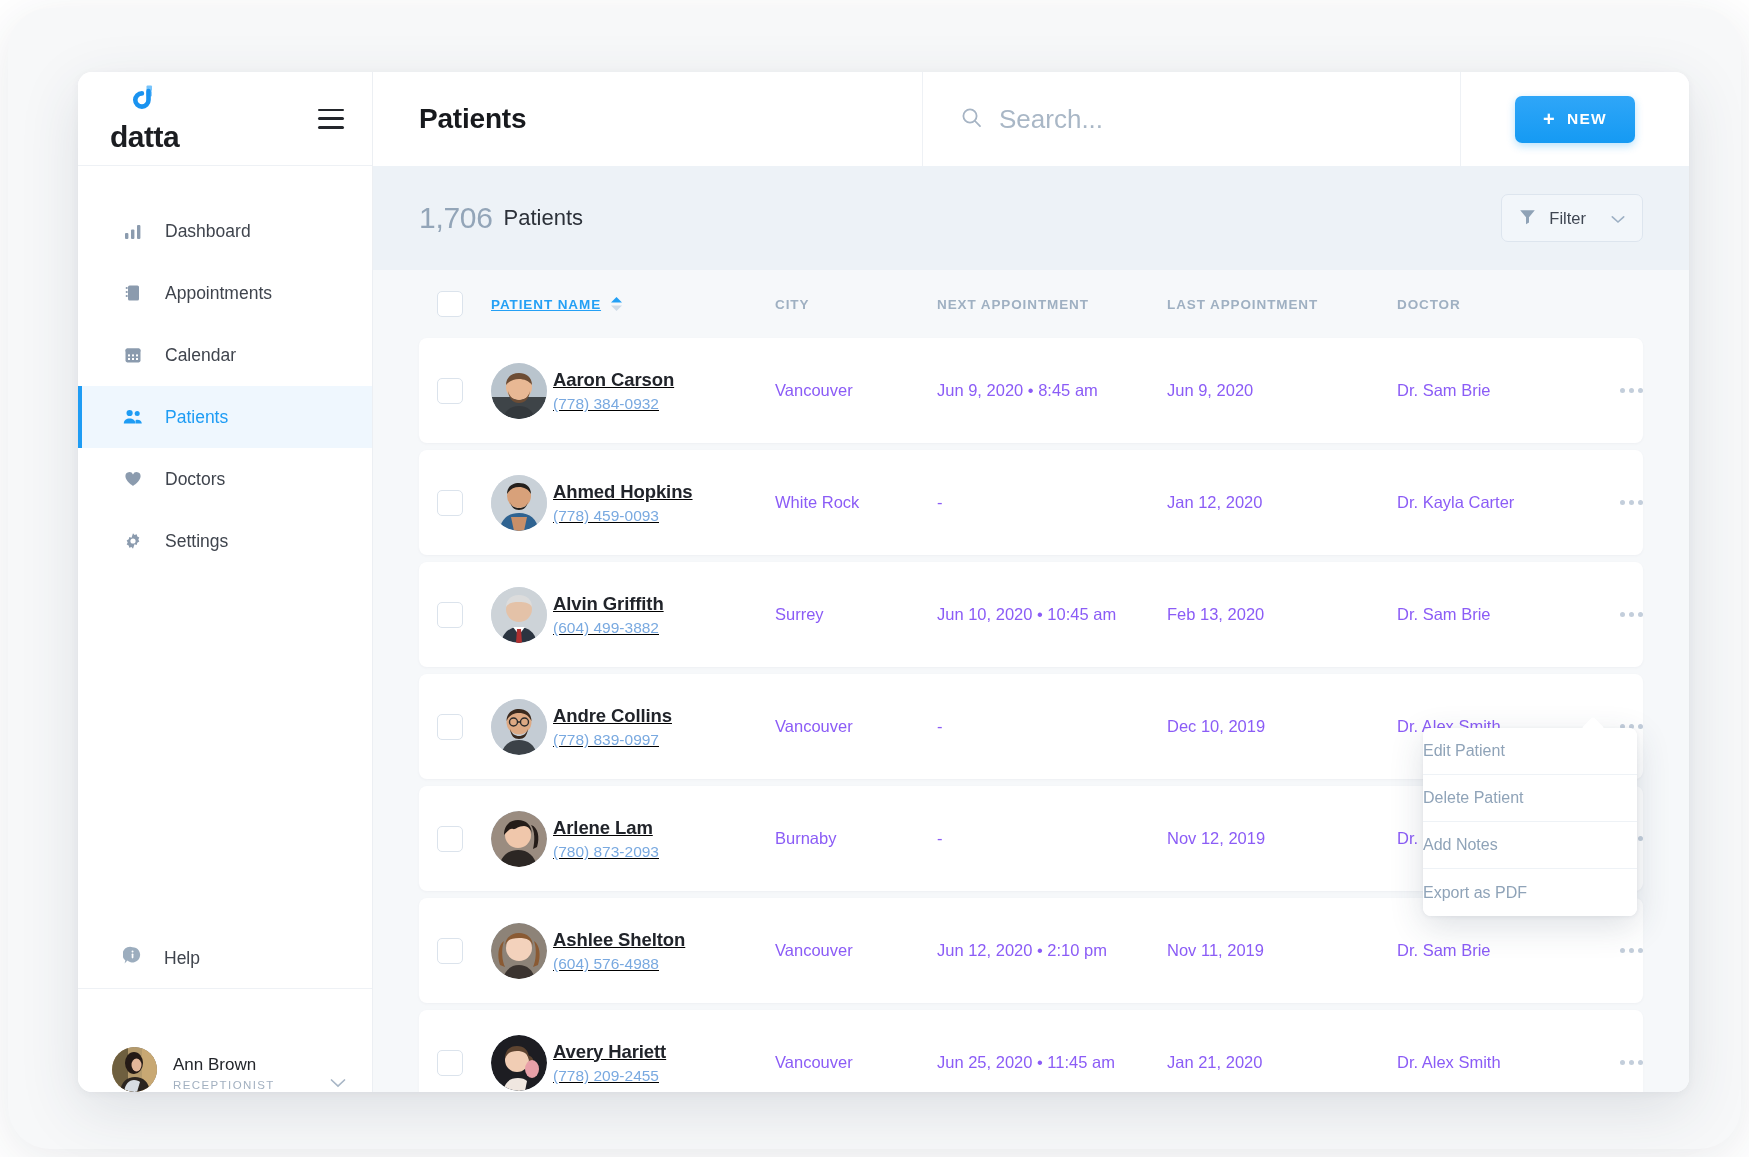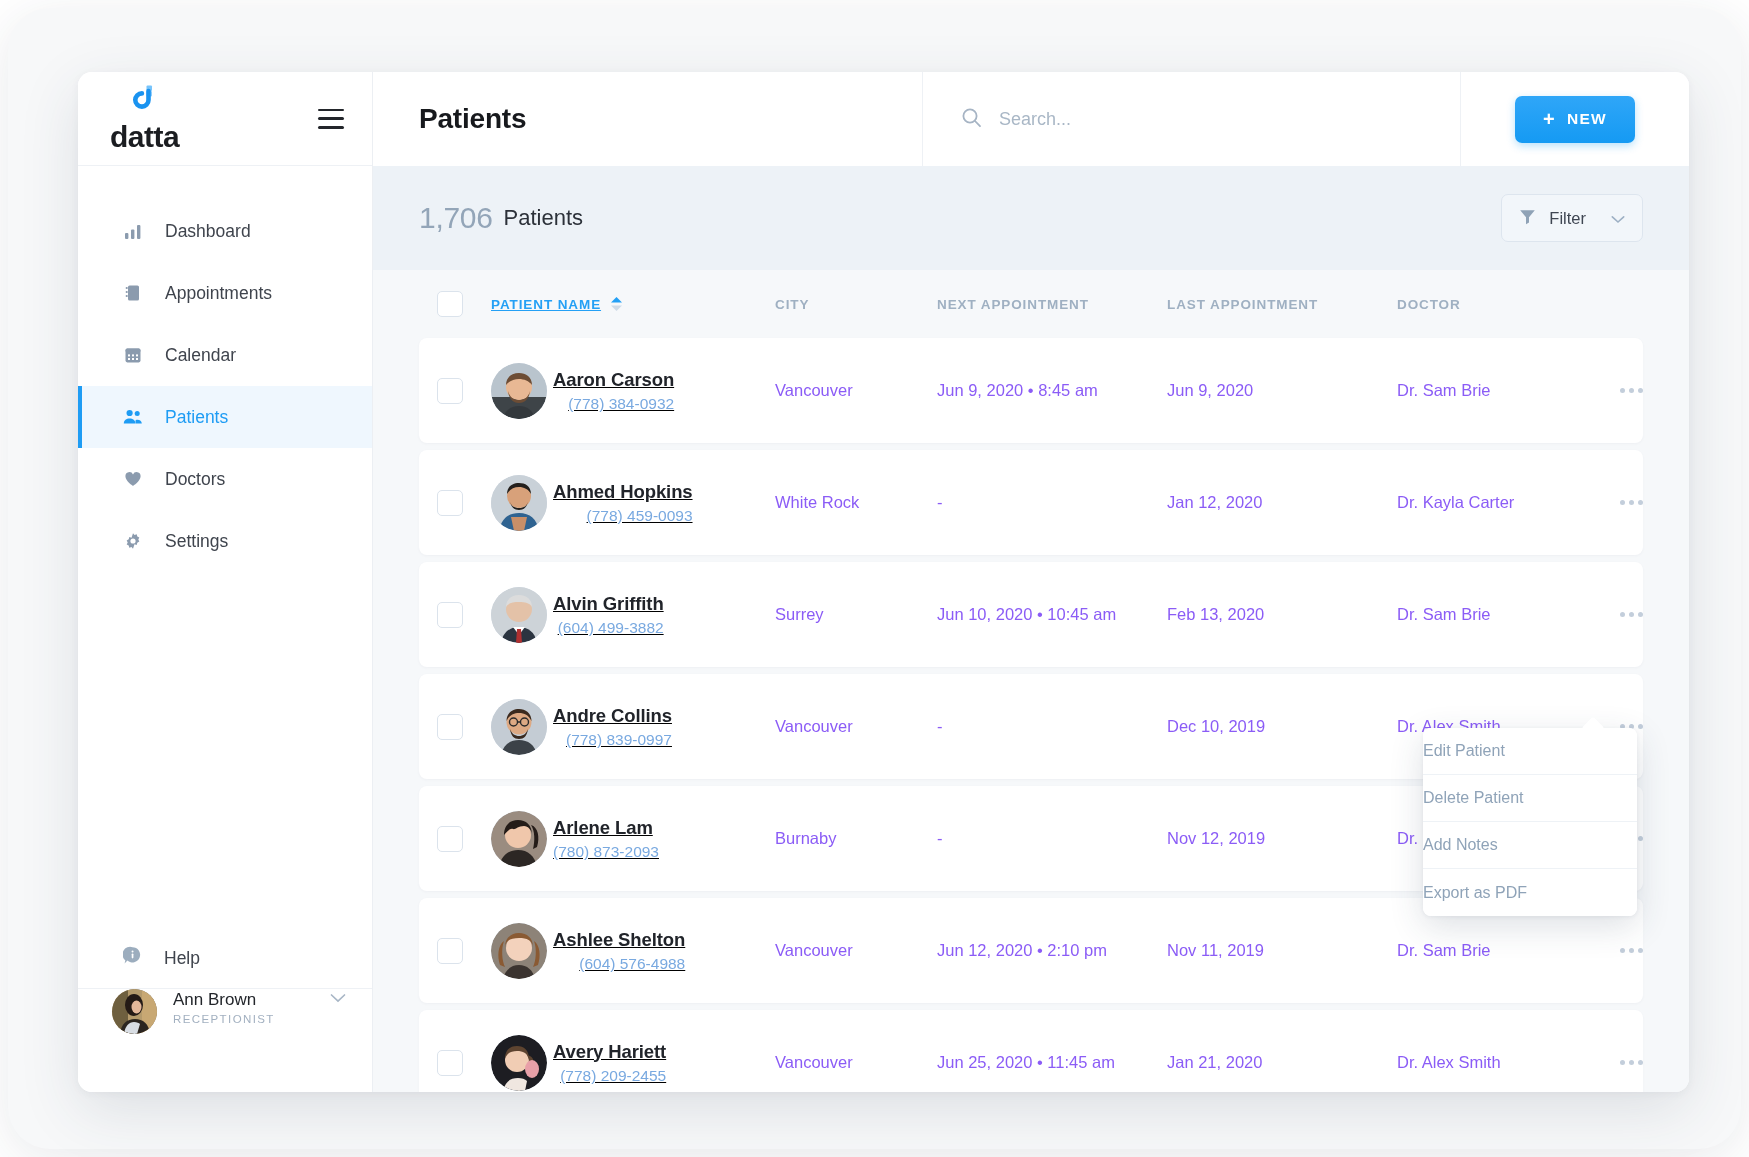--- a/index.html
+++ b/index.html
@@ -143,21 +143,21 @@
     font-size: 17.5px;
   }
   #help-item .nav-ico { color: #8b9bae; }
 
   #user-box {
     position: absolute;
     left: 0; right: 0; bottom: 0;
     height: 104px;
     border-top: 1px solid #eef1f5;
     display: flex;
-    align-items: flex-start;
+    align-items: flex-end;
     padding: 0 26px 0 34px;
     cursor: pointer;
   }
   #user-avatar {
     width: 45px; height: 45px; border-radius: 50%;
     flex: 0 0 45px;
     overflow: hidden;
     background: #8a7c63;
     position: relative;
   }
@@ -206,21 +206,21 @@
     display: flex;
     align-items: center;
     padding-left: 38px;
     gap: 17px;
     border-right: 1px solid #eef1f5;
     cursor: text;
   }
   #search-input {
     border: 0; outline: 0; background: transparent;
     font-family: "Liberation Sans", sans-serif;
-    font-size: 18px;
+    font-size: 26px;
     color: #4a5361;
     width: 82%;
   }
   #search-input::placeholder { color: #a9b7c6; }
 
   #new-cell {
     flex: 0 0 228px;
     display: flex;
     align-items: center;
     justify-content: center;
@@ -353,21 +353,20 @@
     font-size: 18.5px;
     font-weight: bold;
     color: #21242a;
     line-height: 1.35;
     letter-spacing: -0.1px;
   }
   .pphone {
     font-size: 15.5px;
     color: #79a9e0;
     margin-top: 3px;
-    text-align: right;
   }
 
   .cell-text {
     font-size: 16.5px;
     color: #8b5cf6;
   }
 
   .dots {
     display: inline-flex; gap: 4px; cursor: pointer;
   }

